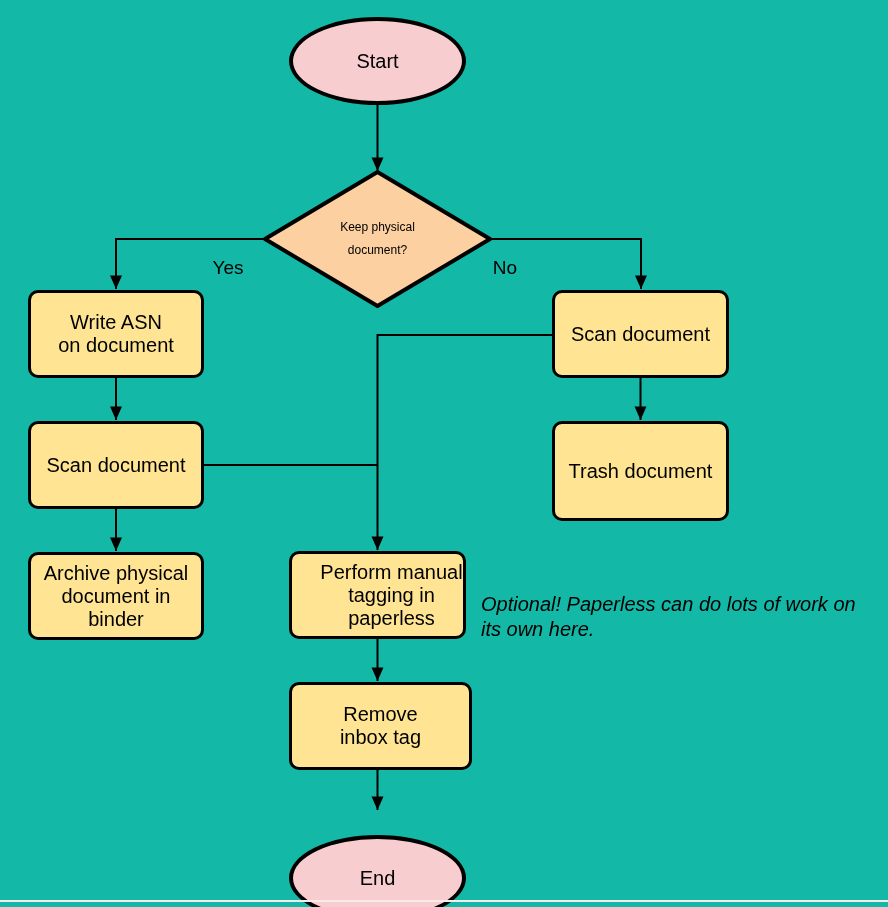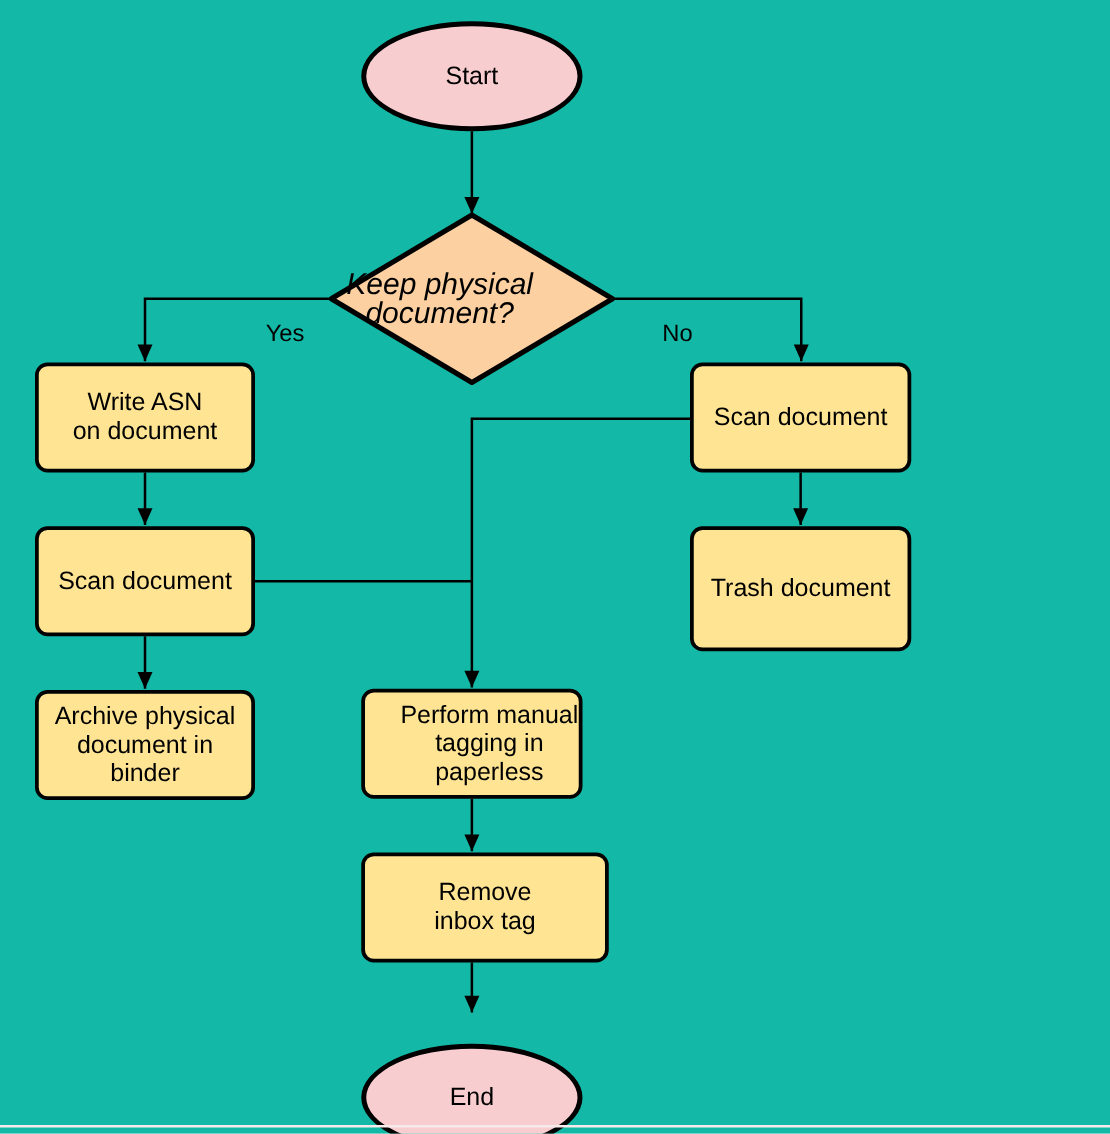--- a/index.html
+++ b/index.html
@@ -47,25 +47,25 @@
   }
   .terminal {
     background: var(--terminal_fill, #f8cdd0);
     border: 4px solid var(--stroke, #000000);
     border-radius: 50%;
   }
   .decision-text {
     position: absolute;
     display: flex;
     align-items: center;
+    justify-content: center;
     text-align: center;
-    font-size: 24px;
+    font-size: 12px;
     line-height: 23px;
     white-space: pre-line;
-    font-style: italic;
   }
   .edge-label {
     position: absolute;
     font-size: 19px;
     line-height: 22px;
     text-align: center;
     margin-top: 48px;
   }
   .annotation {
     position: absolute;
@@ -84,25 +84,25 @@
   }
 
   
   .n-start      { left: 289px; top: 17px;  width: 177px; height: 88px; }
   .n-write-asn  { left: 28px;  top: 290px; width: 176px; height: 88px; }
   .n-scan-left  { left: 28px;  top: 421px; width: 176px; height: 88px; }
   .n-archive    { left: 28px;  top: 552px; width: 176px; height: 88px; }
   .n-scan-right { left: 552px; top: 290px; width: 177px; height: 88px; }
   .n-trash      { left: 552px; top: 421px; width: 177px; height: 100px; }
   .n-perform    { left: 289px; top: 551px; width: 177px; height: 88px; padding-left: 28px; }
-  .n-remove     { left: 289px; top: 682px; width: 198px; height: 88px; }
+  .n-remove     { left: 289px; top: 682px; width: 183px; height: 88px; }
   .n-end        { left: 289px; top: 835px; width: 177px; height: 86px; }
   .n-decision-text { left: 277px; top: 216px; width: 201px; height: 46px; }
   .l-yes { left: 203px; top: 209px; width: 50px; }
-  .l-no  { left: 517px; top: 209px; width: 50px; }
+  .l-no  { left: 480px; top: 209px; width: 50px; }
   .a-optional { left: 481px; top: 592px; width: 404px; }
 </style>
 </head>
 <body>
 
 <div id="canvas">
 
   <svg id="edges-svg" viewBox="0 0 888 907" xmlns="http://www.w3.org/2000/svg">
     <defs>
       <marker id="arrow" markerWidth="15" markerHeight="13" refX="14" refY="6.5" orient="auto" markerUnits="userSpaceOnUse">
@@ -167,16 +167,18 @@
 
   <div class="node process n-remove">
     <span>Remove
 inbox tag</span>
   </div>
 
   <div class="node terminal n-end">
     <span>End</span>
   </div>
 
+  <div class="annotation a-optional">Optional! Paperless can do lots of work on
+its own here.</div>
 
   <div class="bottom-rule"></div>
 
 </div>
 
 </body></html>

